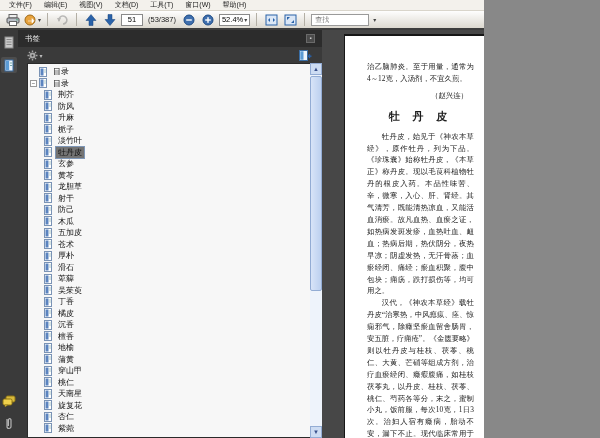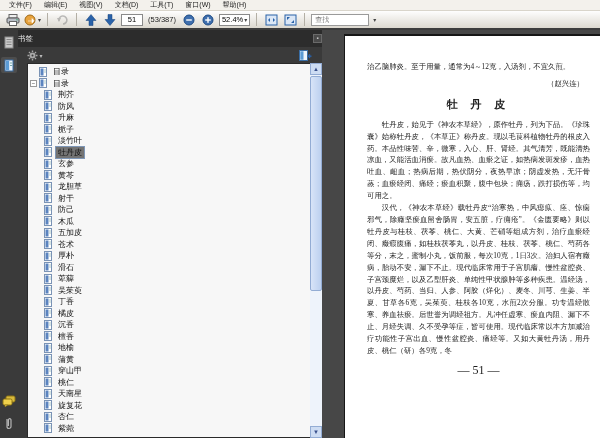--- a/index.html
+++ b/index.html
@@ -1,17 +1,17 @@
 <!DOCTYPE html>
 <html><head>
 <meta charset="utf-8">
 <style>
   html,body{margin:0;padding:0;background:#888;}
   *{box-sizing:border-box;}
-  .app{width:600px;height:438px;overflow:hidden;font-family:"Liberation Sans",sans-serif;
+  .app{width:484px;height:438px;overflow:hidden;font-family:"Liberation Sans",sans-serif;
        display:flex;flex-direction:column;background:#d6d2c8;position:relative;}
 
   
   .menubar{height:11px;background:#f3f1ec;border-bottom:1px solid #d9d5cb;
            display:flex;align-items:center;padding-left:3px;font-size:7px;color:#222;flex:0 0 auto;}
   .menu-item{padding:0 6px;cursor:default;}
 
   
   .toolbar{height:19px;background:linear-gradient(#fefefe,#dcd8cf);border-bottom:2px solid #3c3c3c;
            display:flex;align-items:center;padding:0 5px;gap:3px;flex:0 0 auto;}
@@ -34,21 +34,21 @@
   
   .tabstrip{width:18px;background:#3a3a3a;display:flex;flex-direction:column;align-items:center;
             padding:4px 0 6px 0;gap:7px;flex:0 0 auto;}
   .tab{width:16px;height:16px;display:flex;align-items:center;justify-content:center;border-radius:2px;}
   .tab.active{background:#4d4d4d;}
   .tab-bottom{margin-top:auto;}
 
   
   .panel{width:304px;background:#3a3a3a;display:flex;flex-direction:column;flex:0 0 auto;min-height:0;}
   .panel-header{height:17px;background:#2c2c2c;color:#e6e6e6;font-size:7.5px;display:flex;
-                align-items:center;padding:0 0;flex:0 0 auto;}
+                align-items:center;padding:0 7px;flex:0 0 auto;}
   .panel-header-btn{margin-left:auto;width:9px;height:9px;background:#4a4a4a;border:1px solid #6a6a6a;
                     color:#ccc;font-size:6px;line-height:7px;text-align:center;}
   .panel-toolbar{height:16px;display:flex;align-items:center;padding:0 9px;flex:0 0 auto;}
   .panel-toolbar .dd{color:#bbb;}
   .exp-btn{margin-left:auto;display:flex;align-items:center;}
   .tree-wrap{flex:1;display:flex;margin:0 0 0 9px;min-height:0;}
   .tree{flex:1;background:#f7f7f7;overflow:hidden;padding:2px 0 0 2px;border:1px solid #2a2a2a;border-right:none;}
   .bm-row{height:11.5px;display:flex;align-items:center;font-size:8px;color:#111;white-space:nowrap;}
   .bm-row.lvl2{padding-left:14px;}
   .expander{width:7px;height:7px;border:1px solid #9a9a9a;background:#fff;color:#333;font-size:6px;

